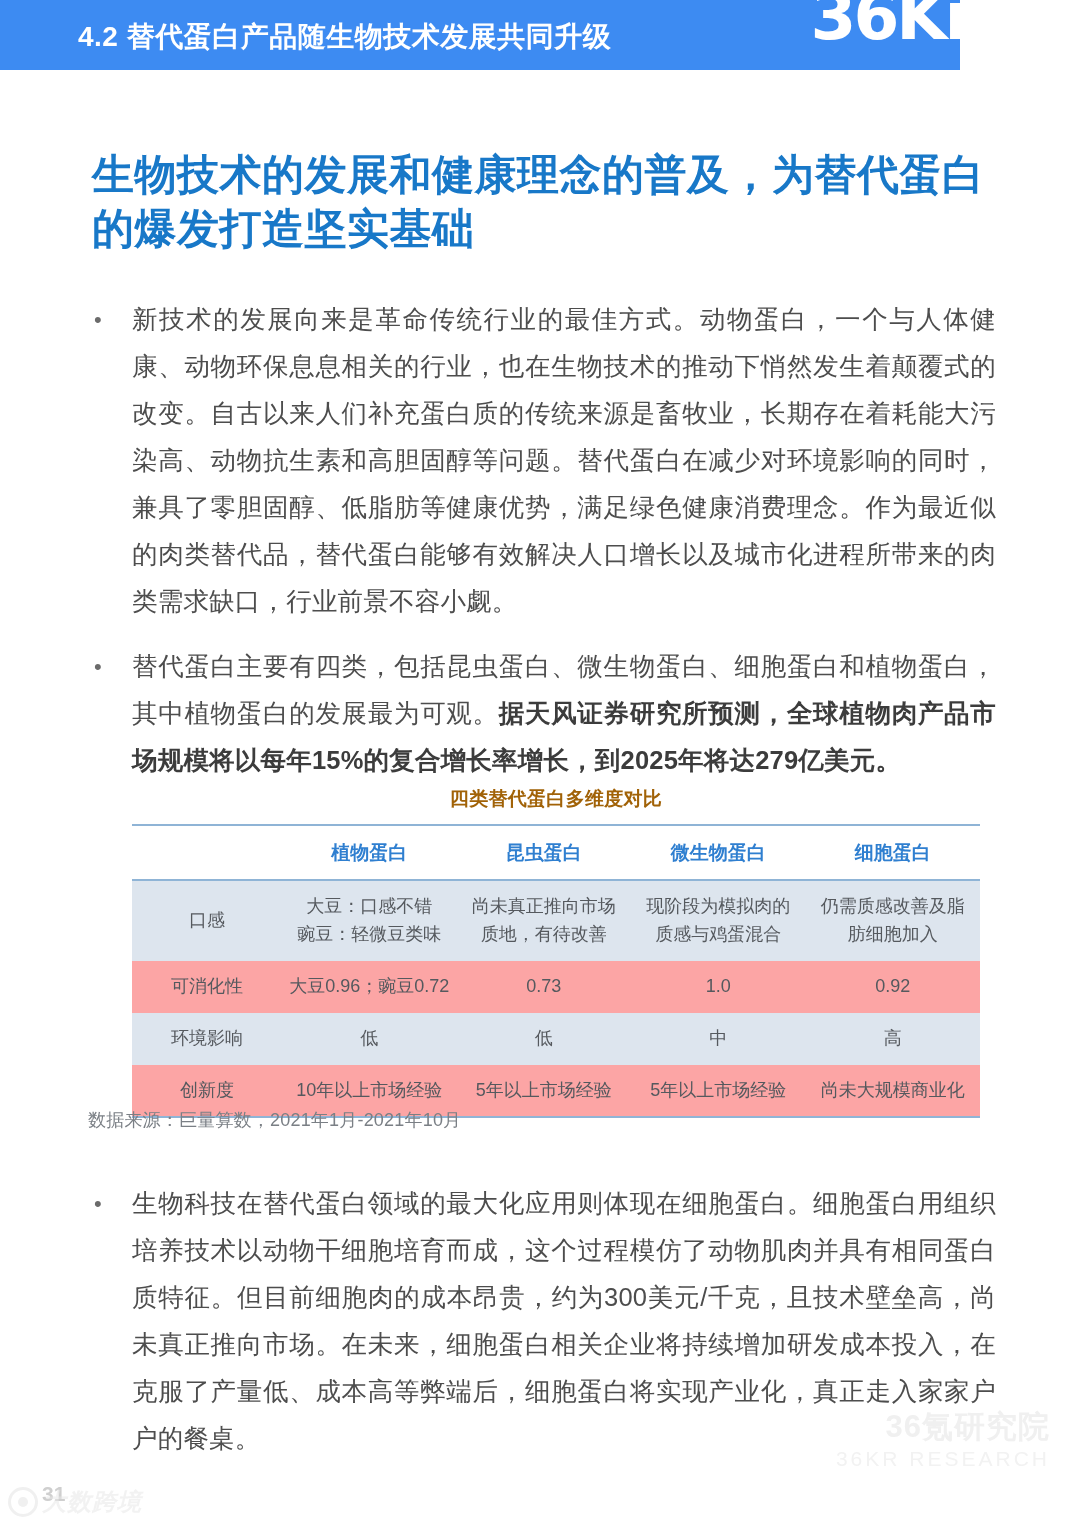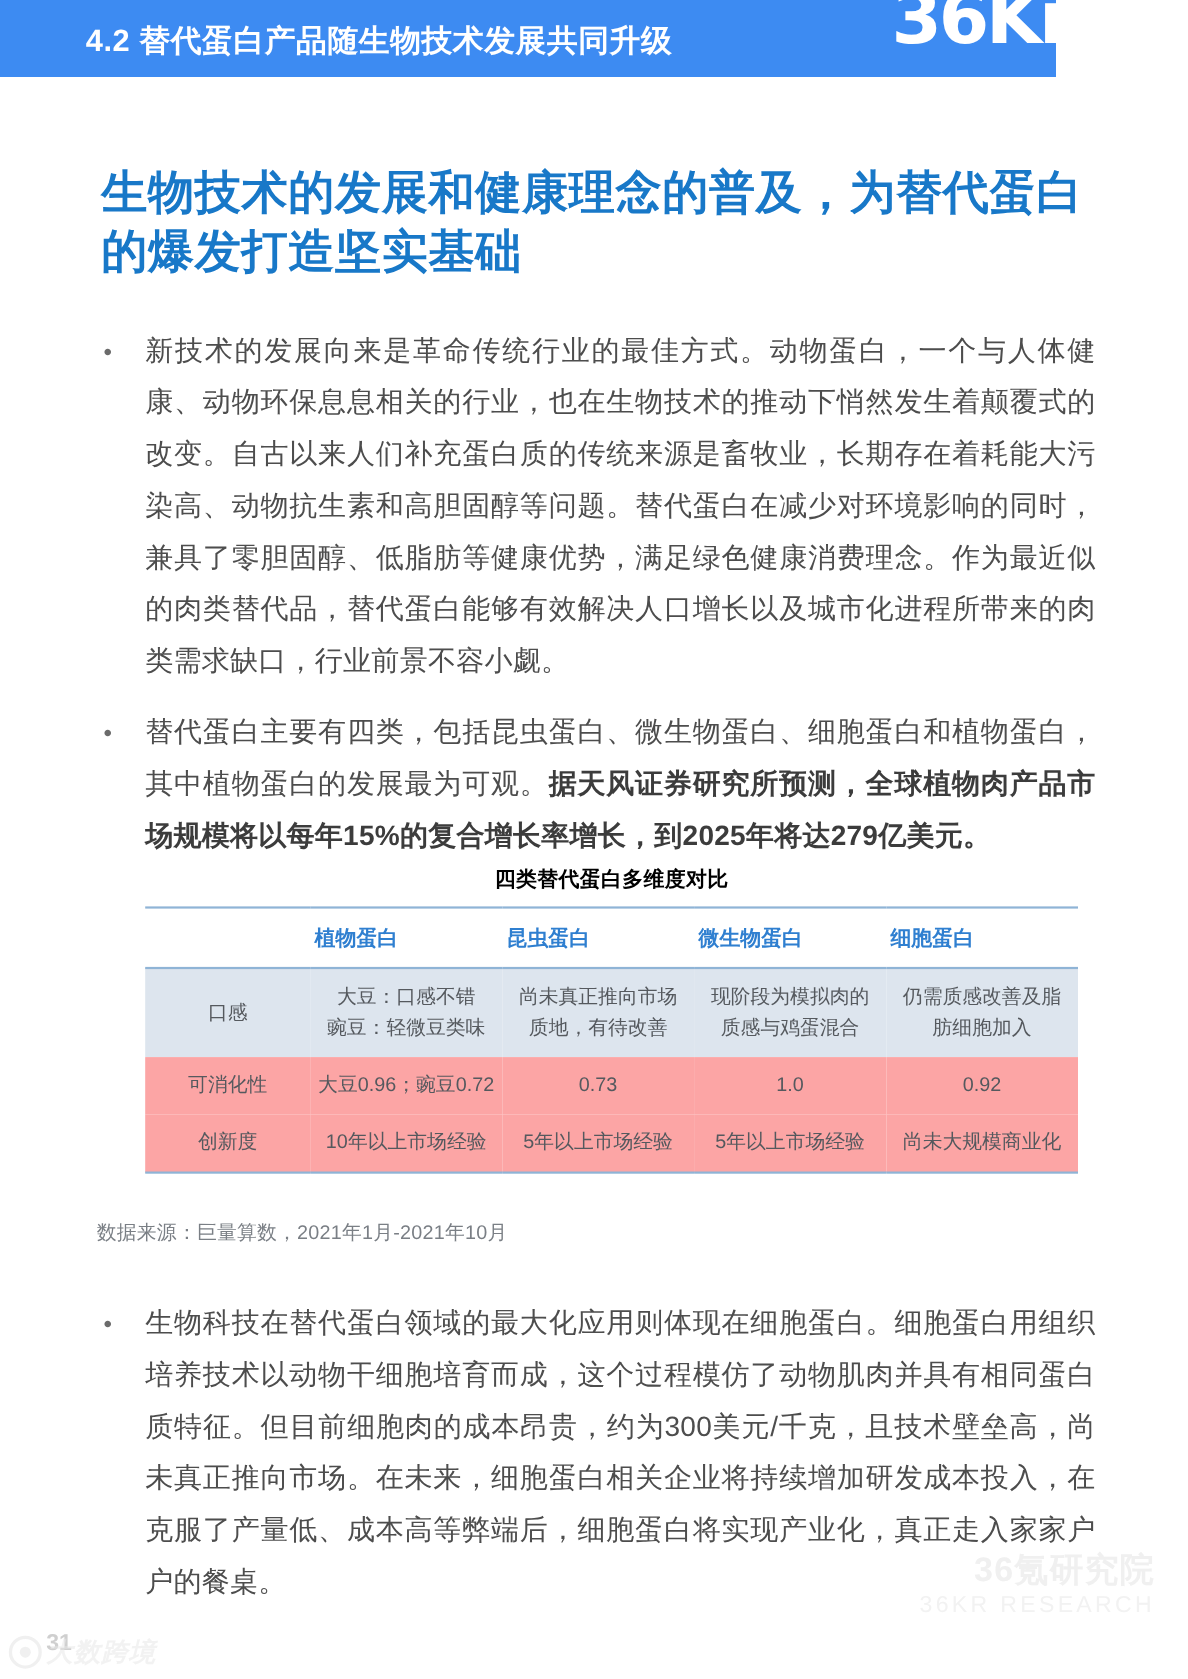--- a/index.html
+++ b/index.html
@@ -103,35 +103,35 @@
   .table-block {
     position: absolute;
     left: 132px;
     top: 786px;
     width: 848px;
   }
   .table-caption {
     text-align: center;
     font-size: 19px;
     font-weight: bold;
-    color: #000000;
+    color: #a16207;
     margin-bottom: 12px;
     letter-spacing: 0.3px;
   }
   table.compare {
     width: 100%;
     border-collapse: collapse;
     table-layout: fixed;
   }
   table.compare thead th {
     font-size: 19px;
     font-weight: bold;
     color: #2f7fd0;
     padding: 14px 4px 13px;
-    text-align: left;
+    text-align: center;
     border-top: 2.5px solid #8fb4d6;
     border-bottom: 2.5px solid #8fb4d6;
     background: #ffffff;
   }
   table.compare th.rowhead-col { width: 150px; }
   table.compare td {
     font-size: 18px;
     color: #55595e;
     text-align: center;
     padding: 12px 4px;
@@ -289,20 +289,27 @@
         </tr>
 
         <tr class="plain">
           <td class="rowhead">可消化性</td>
           <td>大豆0.96；豌豆0.72</td>
           <td>0.73</td>
           <td>1.0</td>
           <td>0.92</td>
         </tr>
 
+        <tr class="shaded">
+          <td class="rowhead">环境影响</td>
+          <td>低</td>
+          <td>低</td>
+          <td>中</td>
+          <td>高</td>
+        </tr>
 
         <tr class="plain">
           <td class="rowhead">创新度</td>
           <td>10年以上市场经验</td>
           <td>5年以上市场经验</td>
           <td>5年以上市场经验</td>
           <td>尚未大规模商业化</td>
         </tr>
 
       </tbody>

